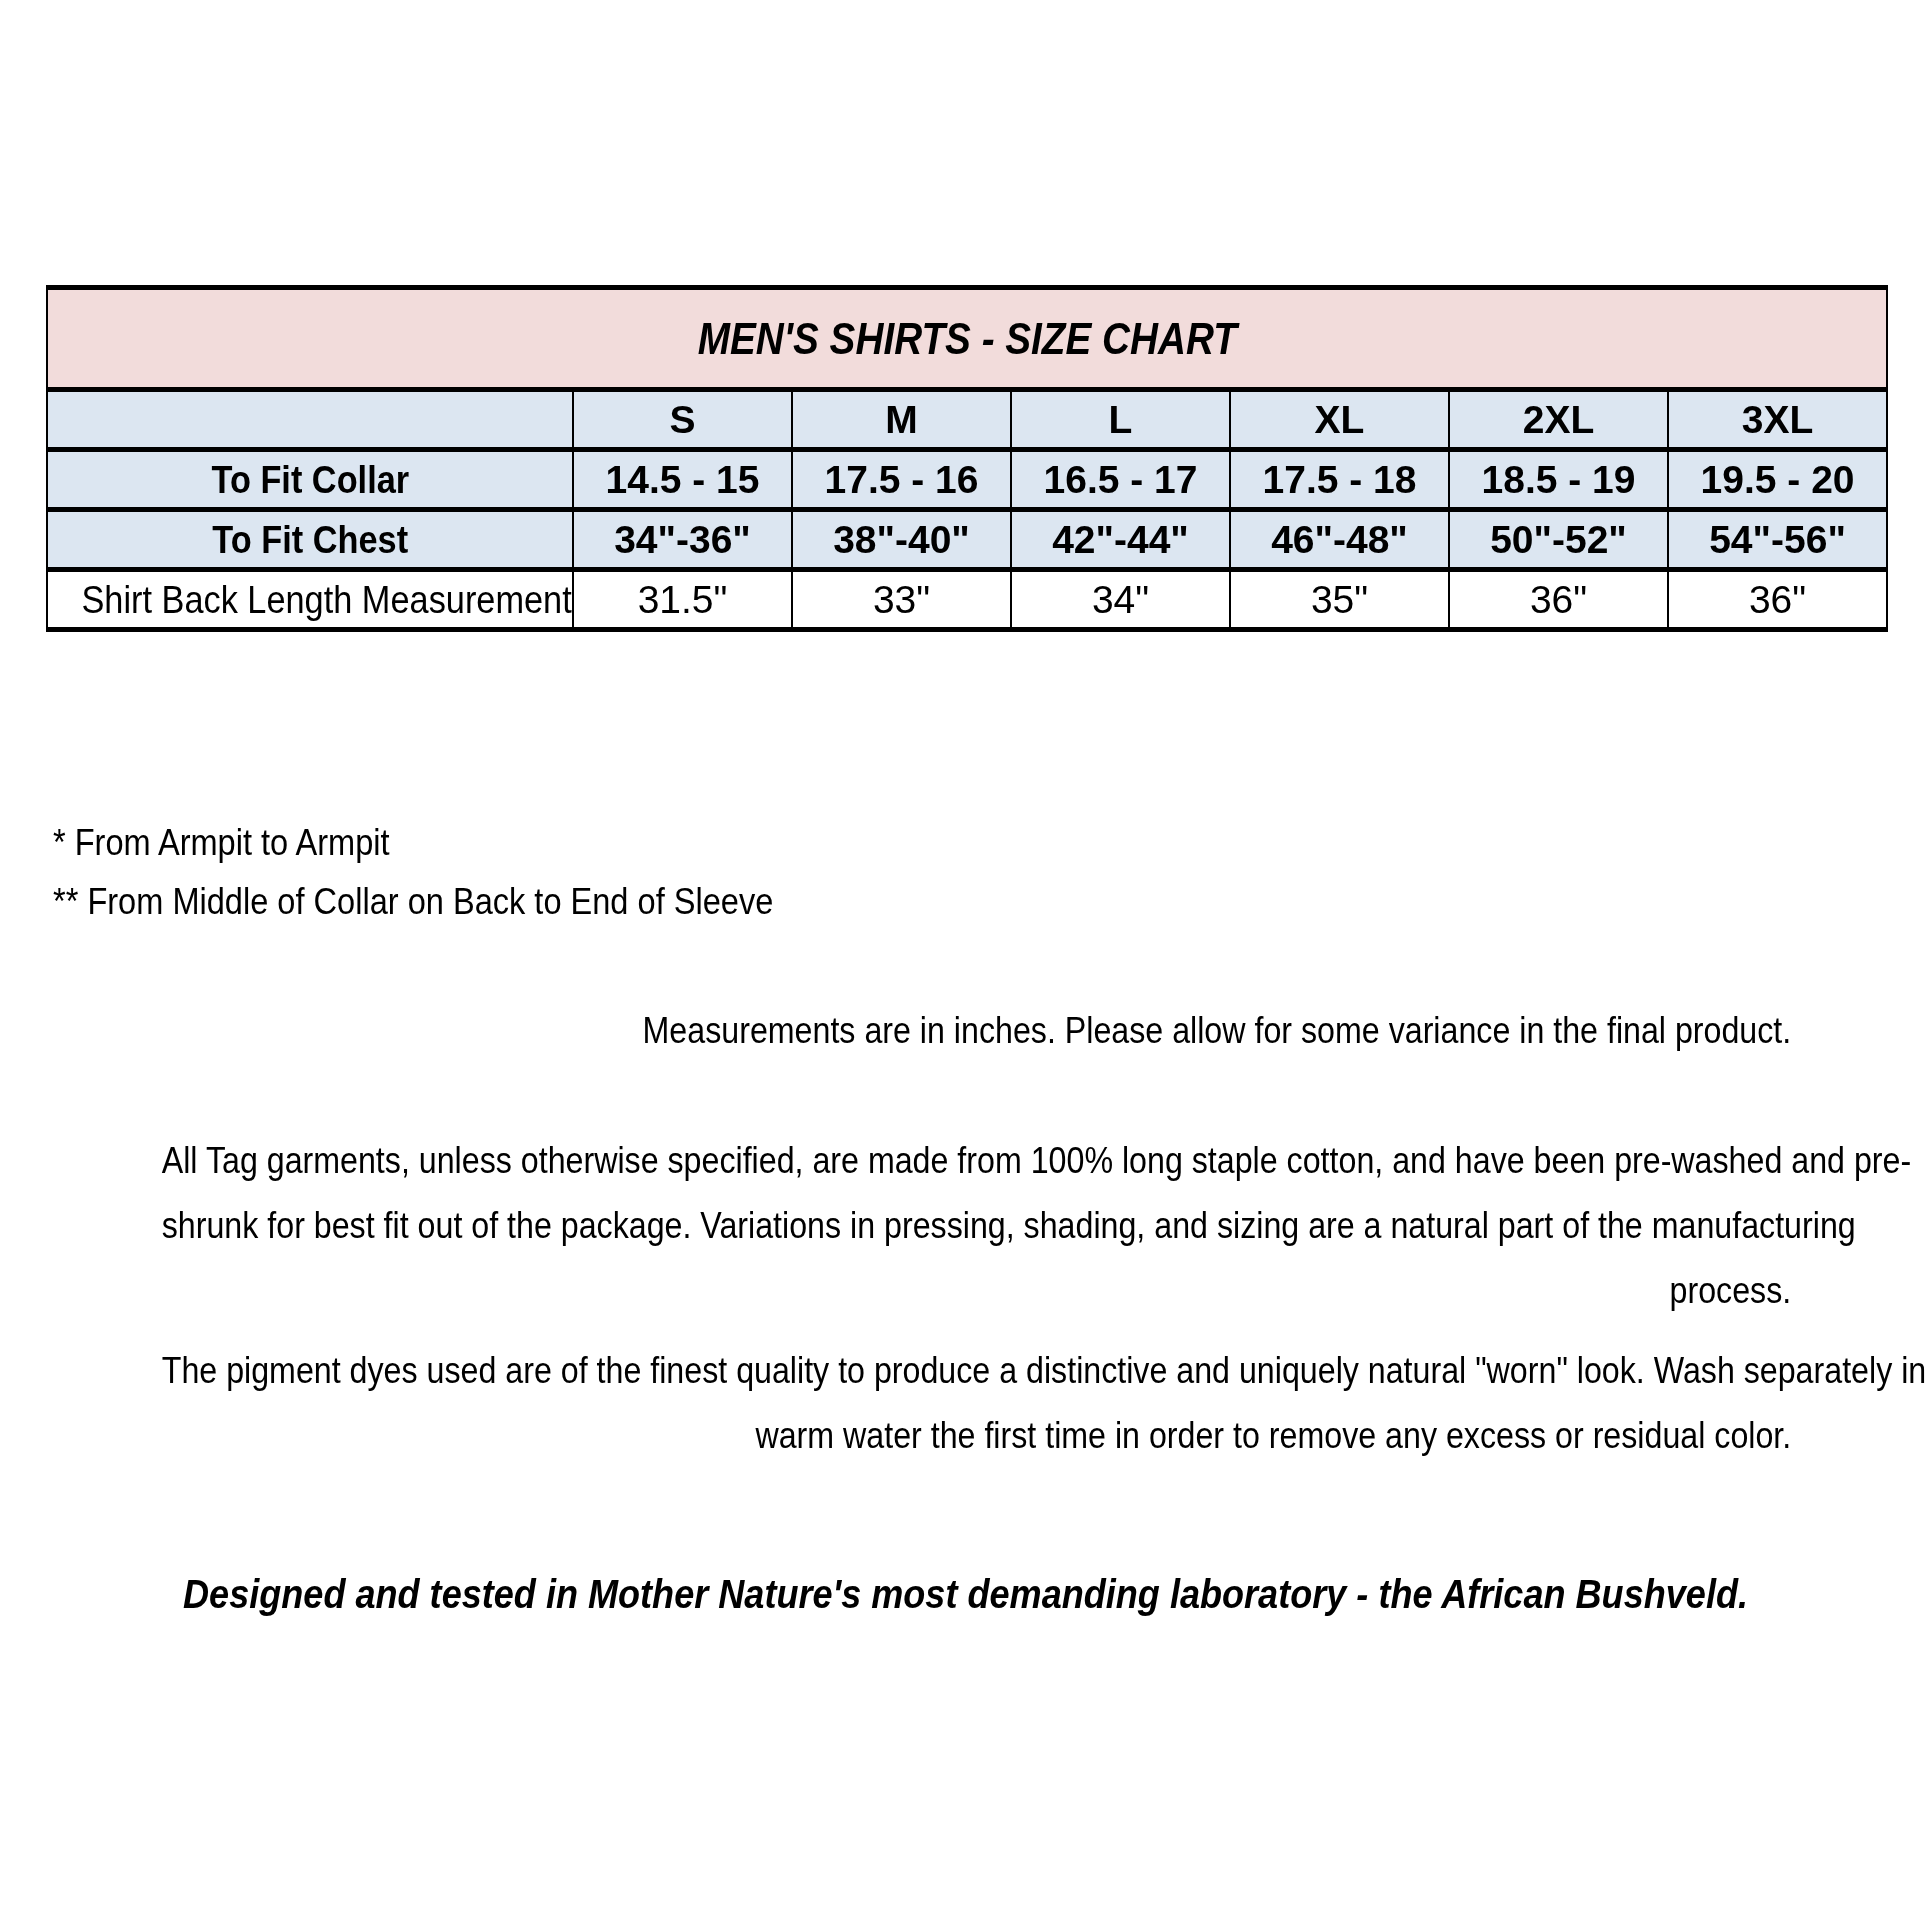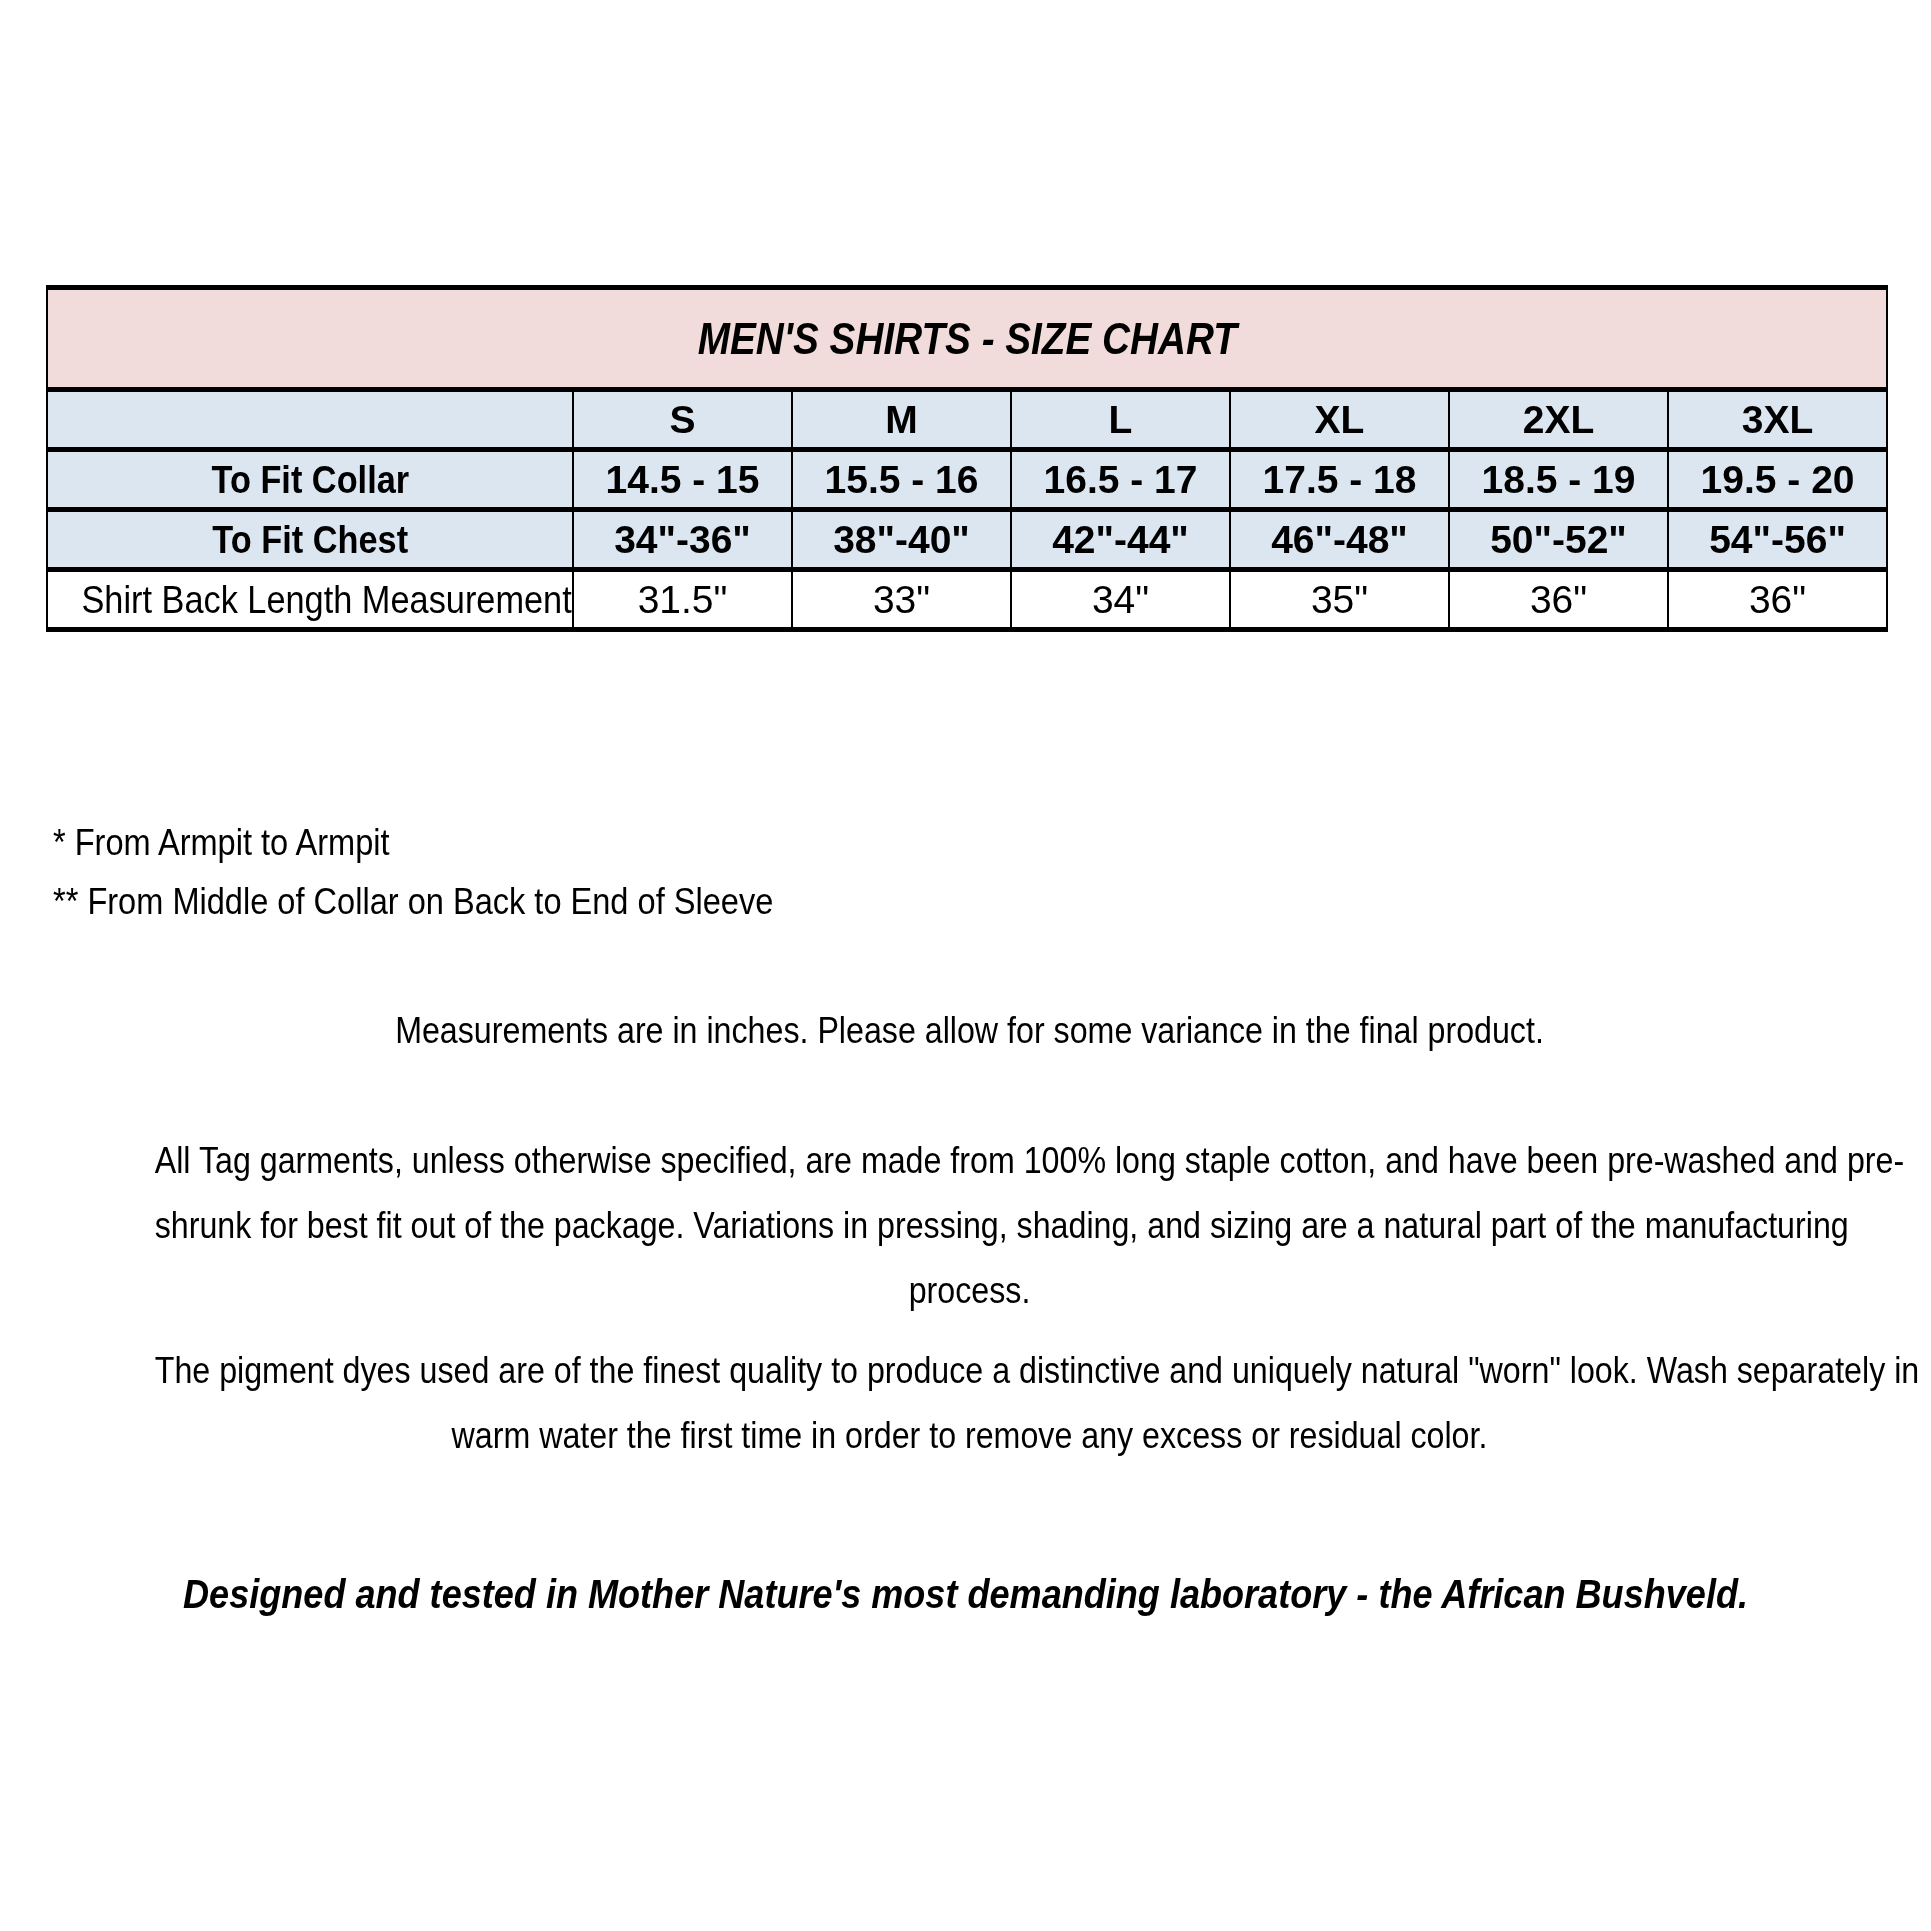--- a/index.html
+++ b/index.html
@@ -28,21 +28,21 @@
   }
   .blue-row td{background:var(--header-bg,#dce6f1);font-weight:bold;height:55px;margin-top:24px;}
   .white-row td{background:#ffffff;font-weight:normal;height:55px;}
   .cond{display:inline-block;white-space:nowrap;transform:scaleX(0.88);transform-origin:center center;}
   
   .footnotes{
     position:absolute;left:53px;top:813px;font-size:37px;line-height:59px;text-align:left;
   }
   .footnotes .fn-line{white-space:nowrap;transform:scaleX(0.88);transform-origin:left center;}
   .para{
-    position:absolute;left:33px;width:1873px;text-align:center;
+    position:absolute;left:40px;width:1873px;text-align:right;
     font-size:37px;line-height:65px;
   }
   .para .p-line{white-space:nowrap;transform:scaleX(0.87);transform-origin:center center;}
   .p1{top:998px;}
   .p2{top:1128px;}
   .p3{top:1338px;}
   .tagline{
     position:absolute;left:29px;width:1873px;top:1560px;text-align:center;
     font-size:41px;font-weight:bold;font-style:italic;line-height:68px;
   }
@@ -72,21 +72,21 @@
         <th>S</th>
         <th>M</th>
         <th>L</th>
         <th>XL</th>
         <th>2XL</th>
         <th>3XL</th>
       </tr>
       <tr class="blue-row">
         <td><span class="cond">To Fit Collar</span></td>
         <td>14.5 - 15</td>
-        <td>15.5 - 16</td>
+        <td>17.5 - 16</td>
         <td>16.5 - 17</td>
         <td>17.5 - 18</td>
         <td>18.5 - 19</td>
         <td>19.5 - 20</td>
       </tr>
       <tr class="blue-row">
         <td><span class="cond">To Fit Chest</span></td>
         <td>34"-36"</td>
         <td>38"-40"</td>
         <td>42"-44"</td>

